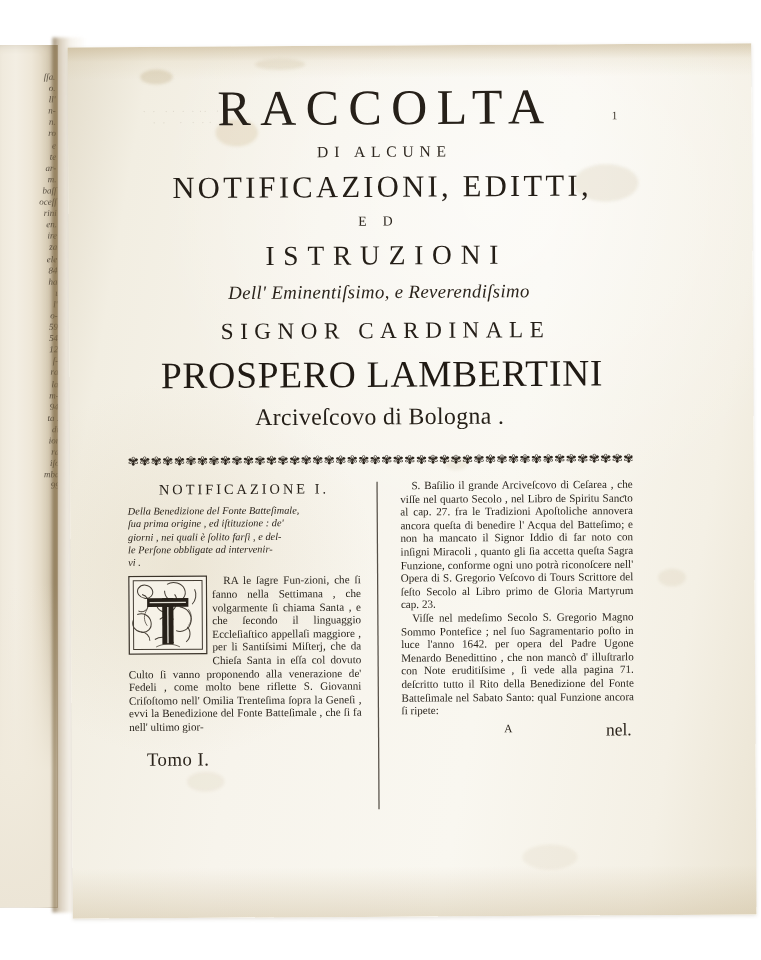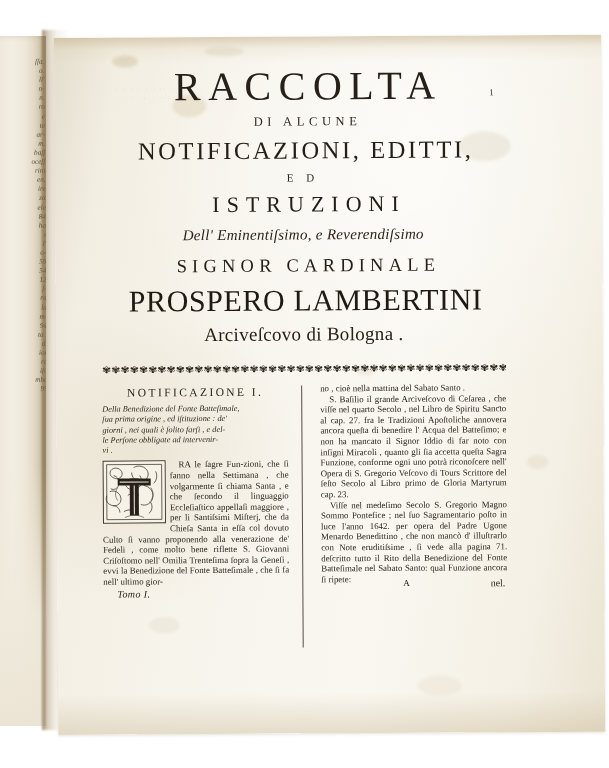--- a/index.html
+++ b/index.html
@@ -269,36 +269,35 @@
 
   
   #footline {
     position: relative;
     width: 100%;
     height: 16px;
     margin-top: 1px;
   }
   #tomo {
     position: absolute;
-    left: 14px; top: 0;
-    font-style: italic;
-    font-size: 10px;
+    left: 14px; top: 12px;
+    font-size: 15px;
     letter-spacing: .4px;
     color: #2a231b;
   }
   #sigmark {
     position: absolute;
     left: 300px; top: -9px;
     font-size: 9px;
     color: #2a231b;
   }
   #catchword {
     position: absolute;
     right: 2px; top: -9px;
-    font-size: 10px;
+    font-size: 14px;
     color: #2a231b;
   }
 
   
   .ghost {
     position: absolute;
     color: rgba(90,76,52,.16);
     font-size: 7px;
     line-height: 9px;
     letter-spacing: .2px;
@@ -479,21 +478,20 @@
                   <path d="M21 56c6-3 13-3 19 0"></path>
                 </g>
               </svg>
             </div>
             <p class="ind"><span>RA le ſagre Fun-</span><span>zioni, che ſi fanno nella Settimana , che volgarmente ſi chiama Santa , e che ſecondo il linguaggio Eccleſiaſtico appellaſi maggiore , per li Santiſsimi Miſterj, che da Chieſa Santa in eſſa col dovuto Culto ſi vanno proponendo alla venerazione de' Fedeli , come molto bene riflette S. Giovanni Criſoſtomo </span><span class="ital">nell' Omilia Trenteſima ſopra la Geneſi</span><span> , evvi la Benedizione del Fonte Batteſimale , che ſi fa nell' ultimo gior-</span></p>
           </div>
         </div>
 
         <div id="col-right">
           <div class="body-txt">
-            <p>no , cioè nella mattina del Sabato Santo .</p>
             <p class="ind"><span>S. Baſilio il grande Arciveſcovo di Ceſarea , che viſſe nel quarto Secolo , nel Libro </span><span class="ital">de Spiritu Sanƈto</span><span> al cap. 27. fra le Tradizioni Apoſtoliche annovera ancora queſta di benedire l' Acqua del Batteſimo; e non ha mancato il Signor Iddio di far noto con inſigni Miracoli , quanto gli ſia accetta queſta Sagra Funzione, conforme ogni uno potrà riconoſcere nell' Opera di S. Gregorio Veſcovo di Tours Scrittore del ſeſto Secolo al Libro primo </span><span class="ital">de Gloria Martyrum cap.</span><span> 23.</span></p>
             <p class="ind">Viſſe nel medeſimo Secolo S. Gregorio Magno Sommo Pontefice ; nel ſuo Sagramentario poſto in luce l'anno 1642. per opera del Padre Ugone Menardo Benedittino , che non mancò d' illuſtrarlo con Note eruditiſsime , ſi vede alla pagina 71. deſcritto tutto il Rito della Benedizione del Fonte Batteſimale nel Sabato Santo: qual Funzione ancora ſi ripete:</p>
           </div>
         </div>
       </div>
 
       <div id="footline">
         <div id="tomo">Tomo I.</div>
         <div id="sigmark">A</div>
         <div id="catchword">nel.</div>

